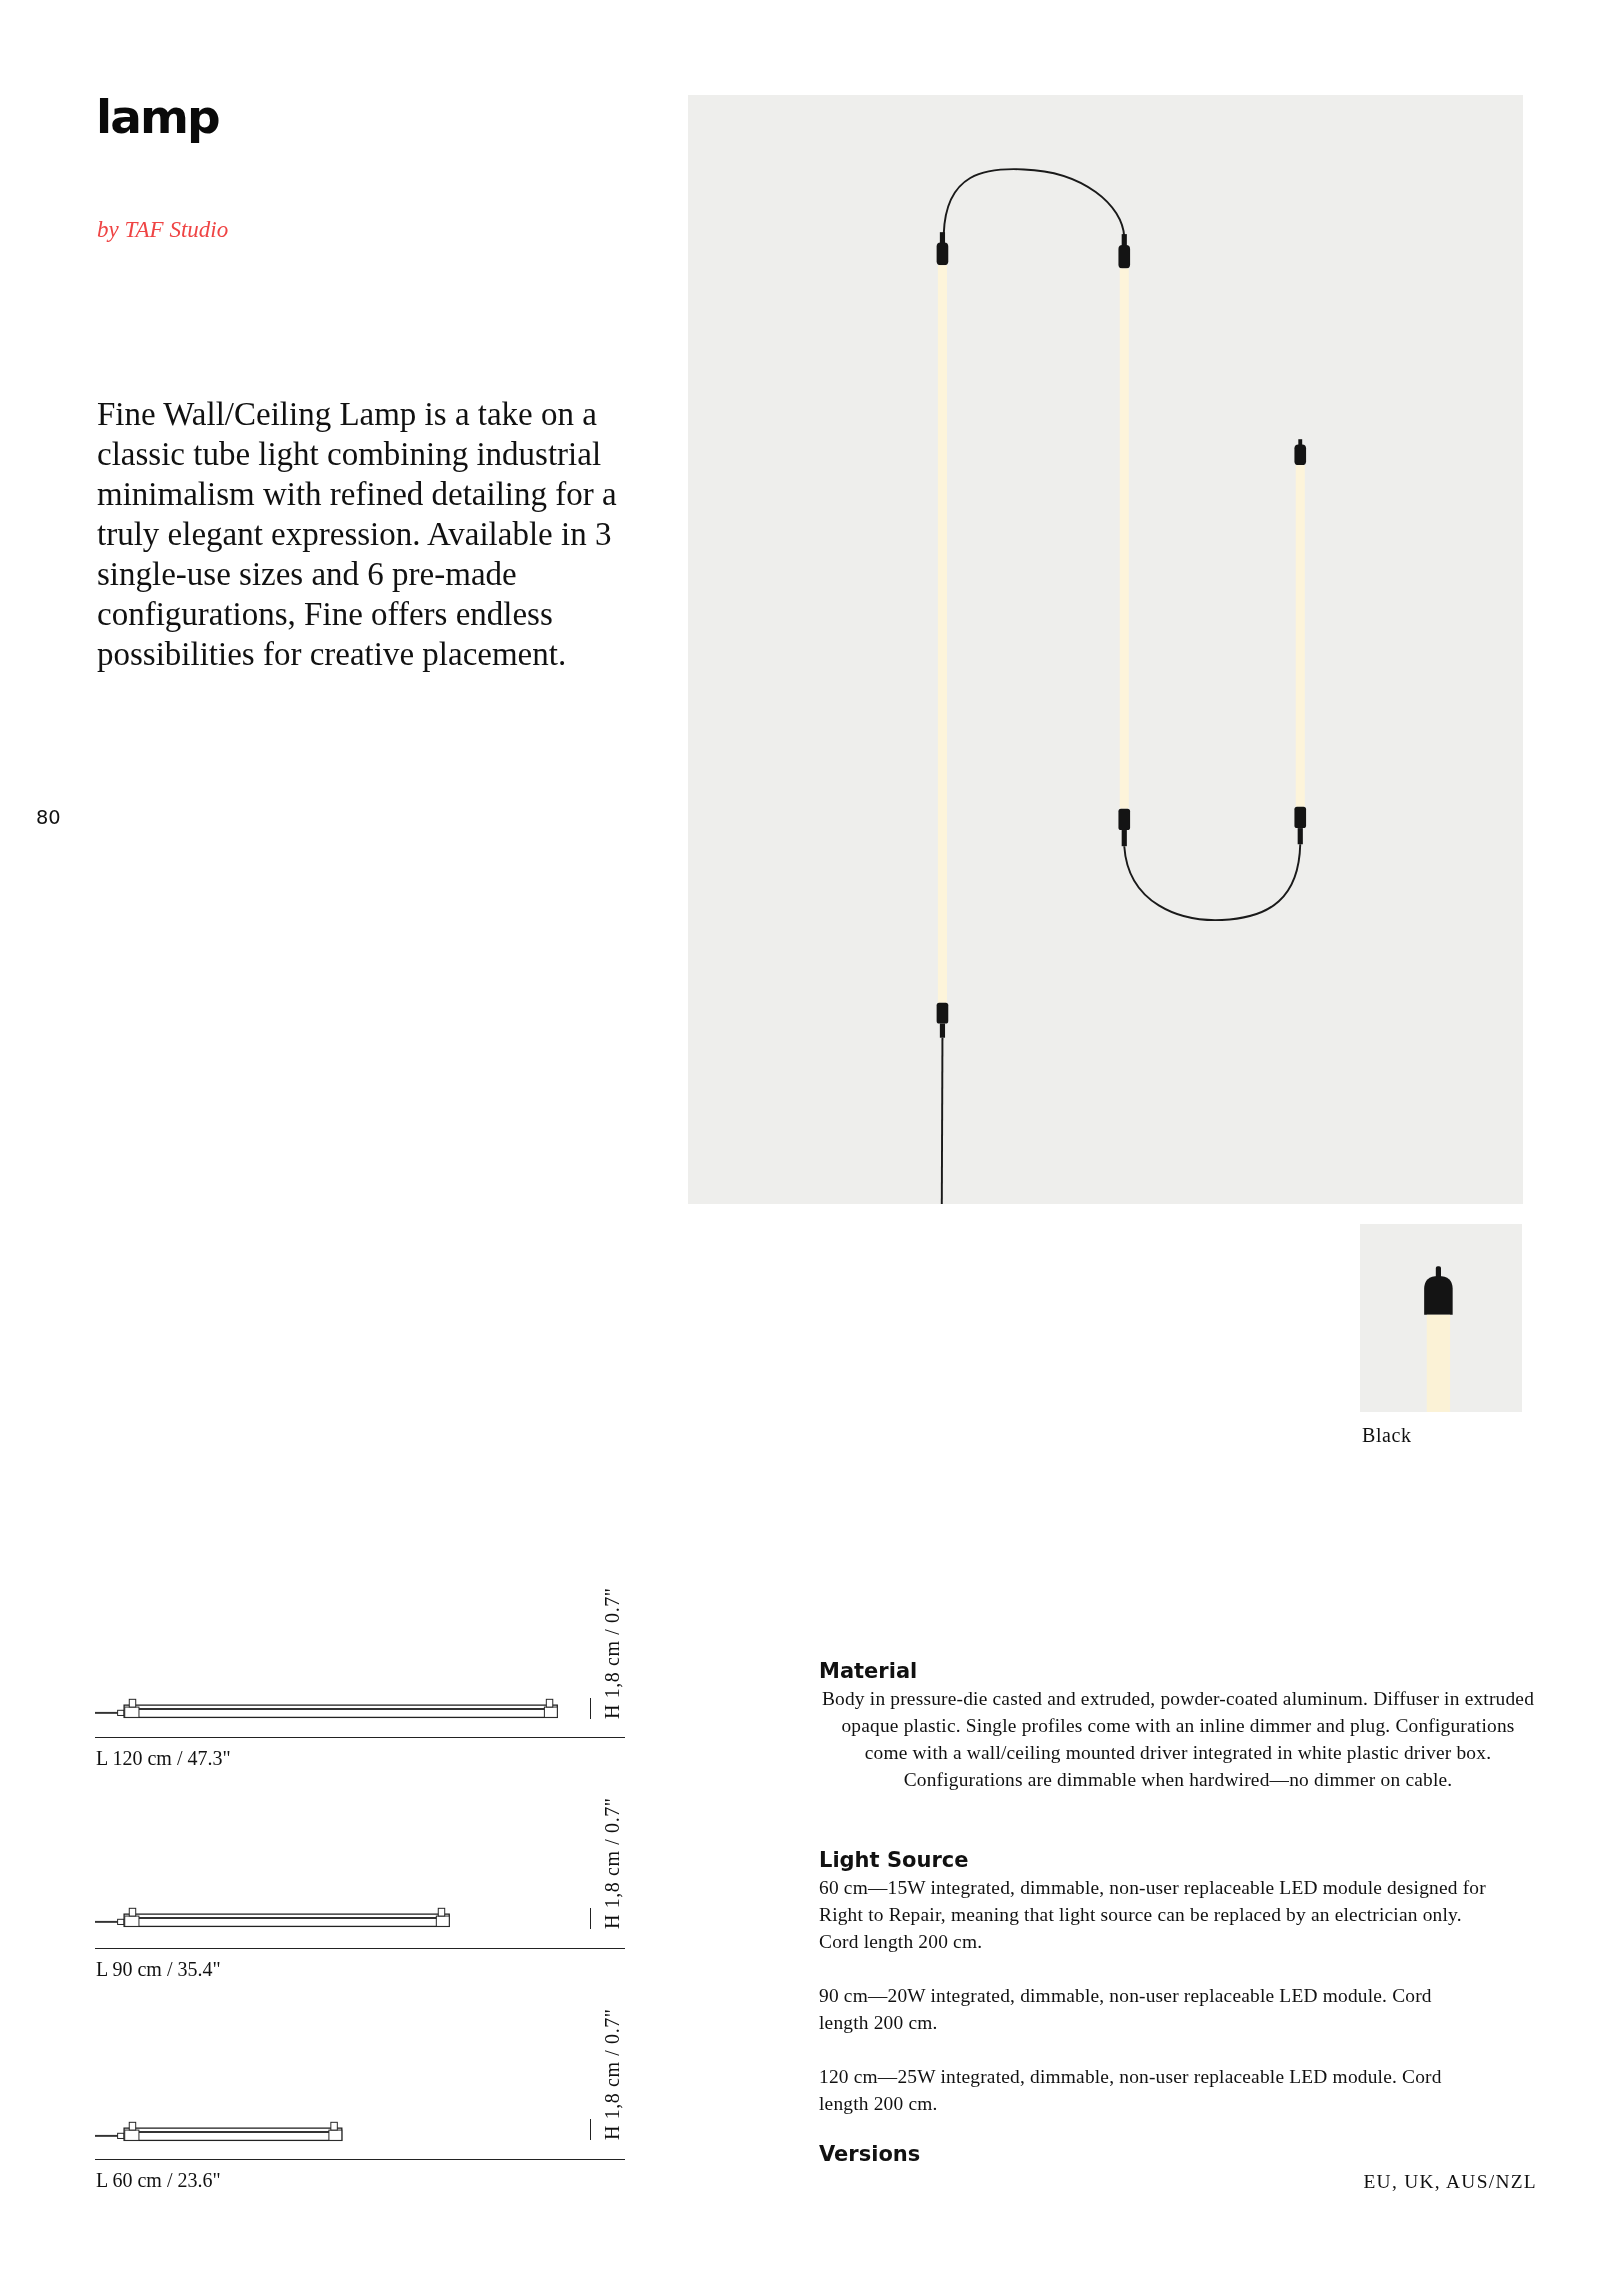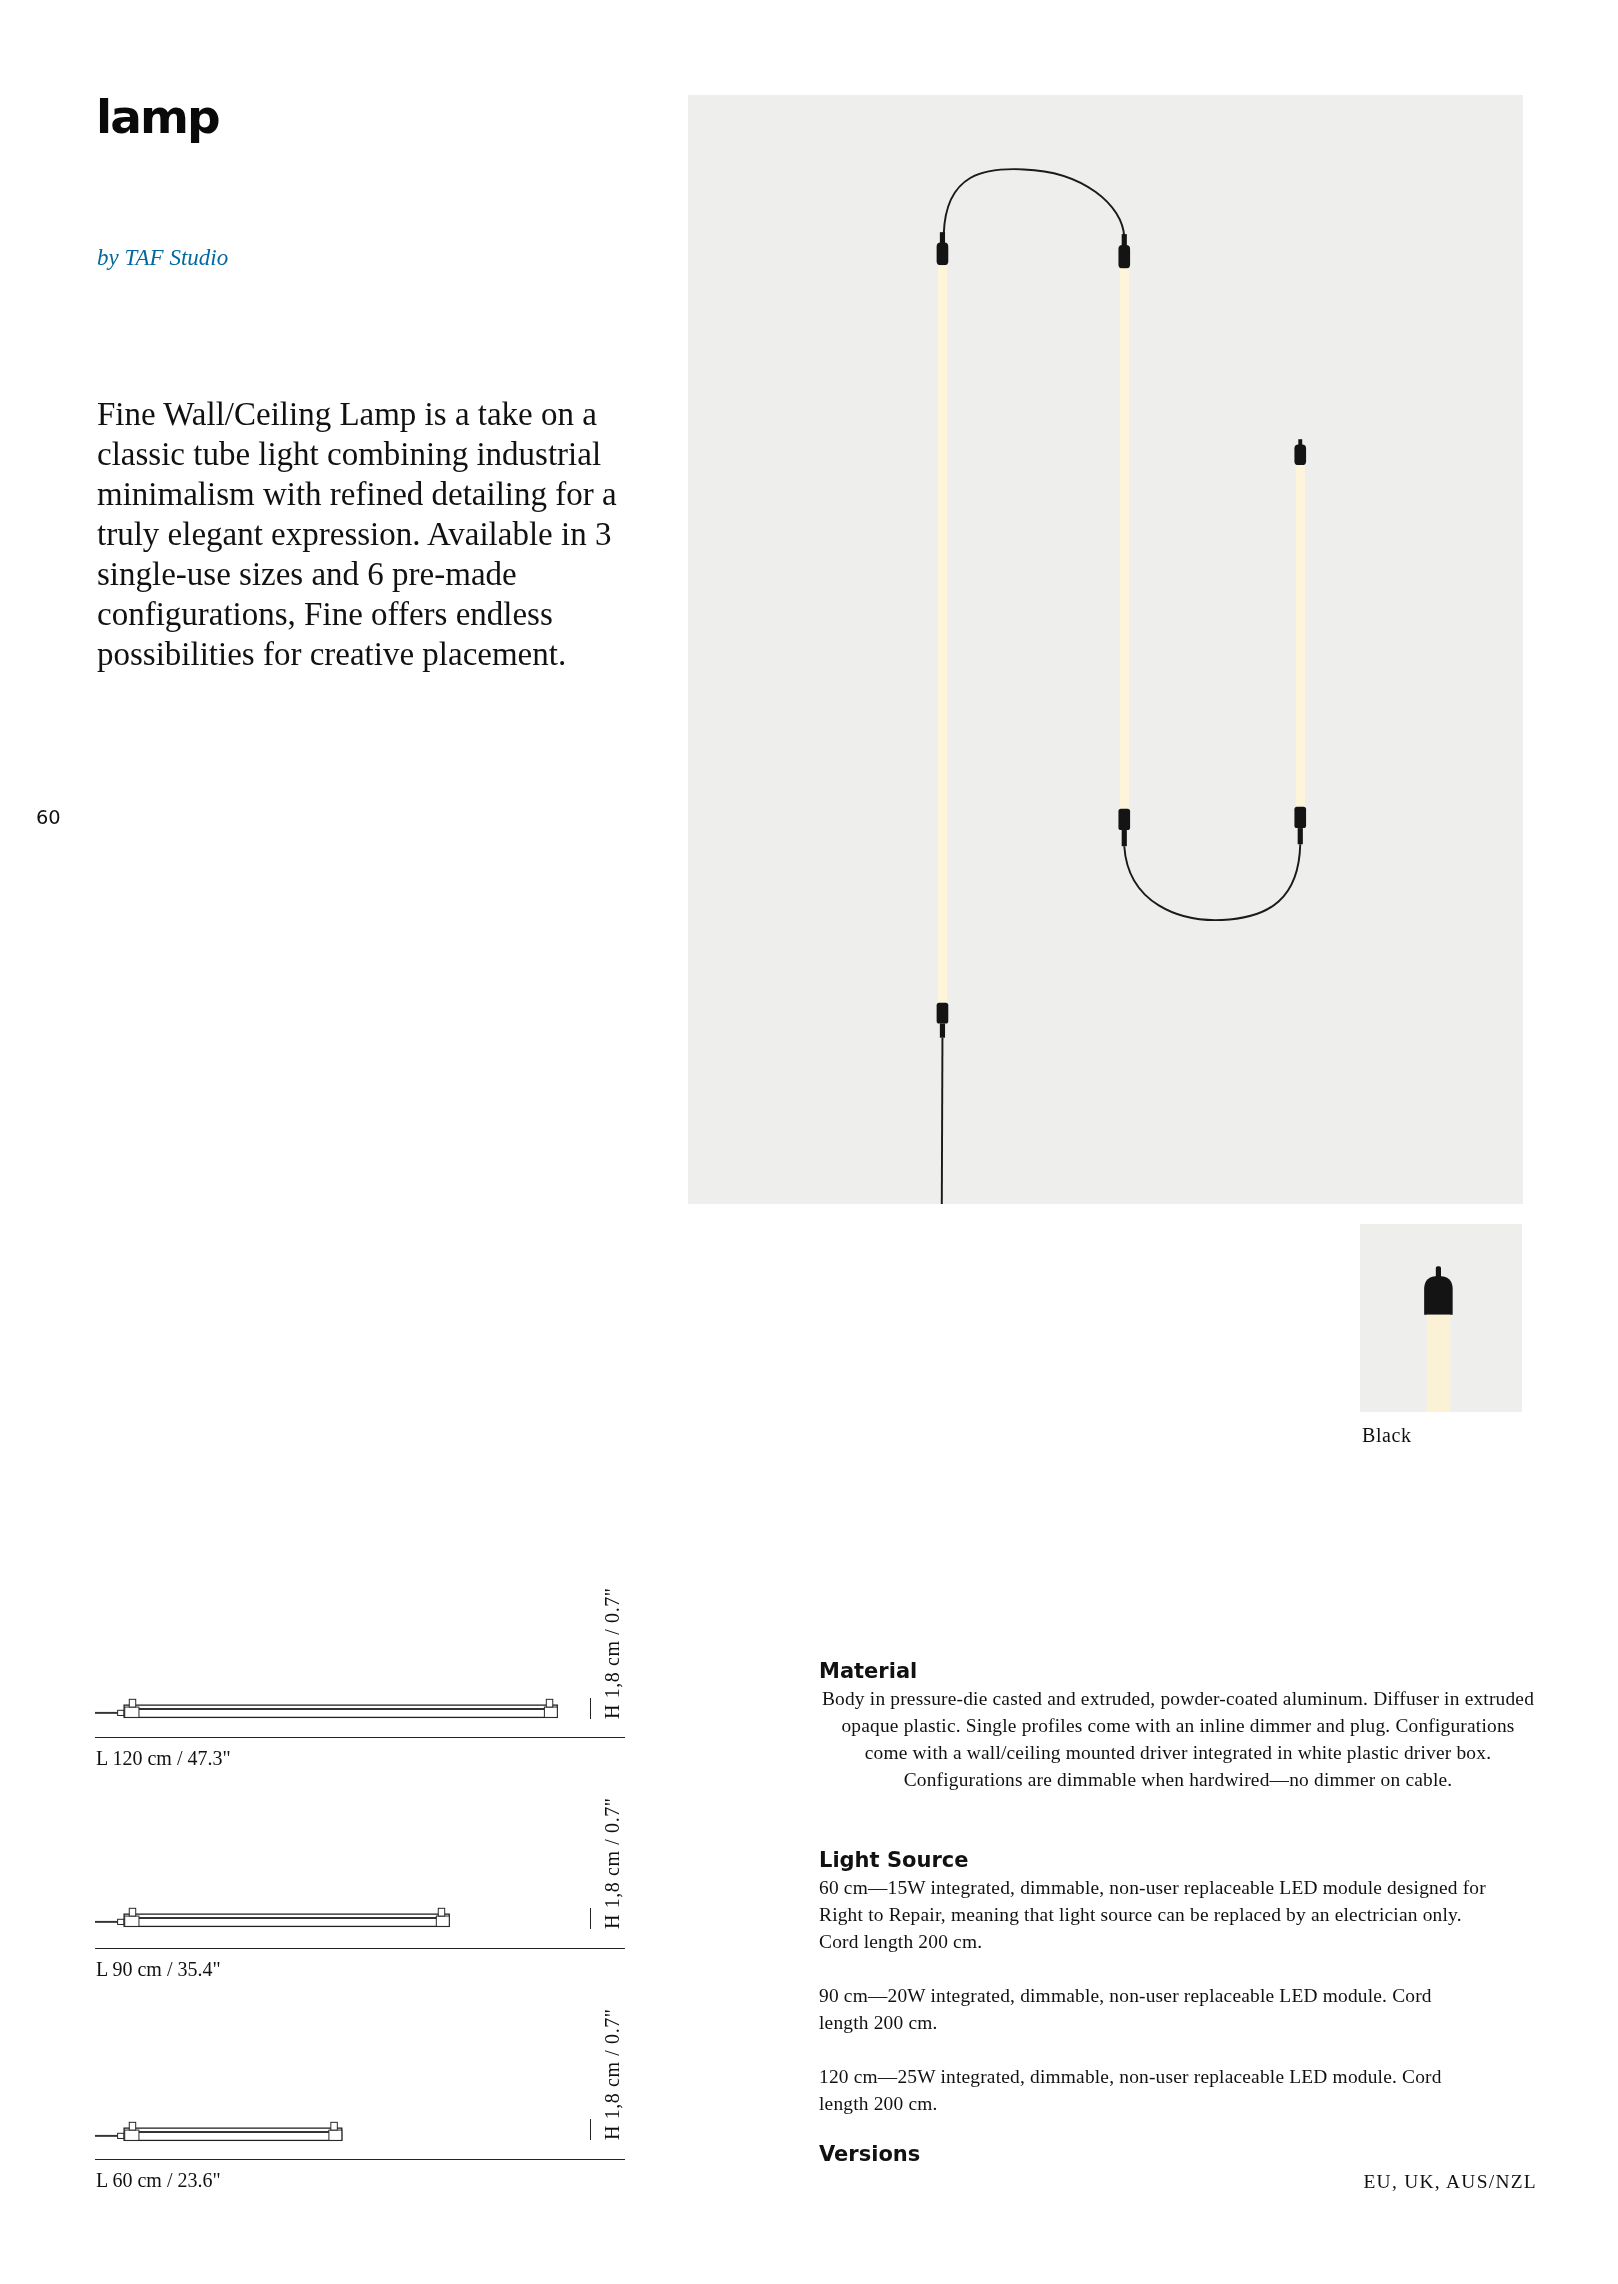--- a/index.html
+++ b/index.html
@@ -6,21 +6,21 @@
   body { width: 1618px; height: 2284px; position: relative; overflow: hidden; color: #111; }
   .abs { position: absolute; }
   .title {
     left: 96px; top: 92px; width: 453px;
     font-family: "DejaVu Sans", sans-serif; font-weight: bold;
     font-size: 47px; line-height: 50px; letter-spacing: -1.9px; color: #0a0a0a;
   }
   .byline {
     left: 97px; top: 217px;
     font-family: "Liberation Serif", serif; font-style: italic;
-    font-size: 23px; color: #0369a1; margin-top: 28px;
+    font-size: 23px; color: #ef4444;
   }
   .desc {
     left: 97px; top: 394px; width: 557px;
     font-family: "Liberation Serif", serif; font-size: 33px; line-height: 40px; color: #111;
   }
   .pagenum {
     left: 36px; top: 806px;
     font-family: "DejaVu Sans", sans-serif; font-size: 19.4px; color: #111;
   }
   .hero {
@@ -56,21 +56,21 @@
 </head>
 <body>
 
 <div class="abs title">
   <div>lamp</div>
 </div>
 <div class="abs byline">by TAF Studio</div>
 
 <div class="abs desc">Fine Wall/Ceiling Lamp is a take on a classic tube light combining industrial minimalism with refined detailing for a truly elegant expression. Available in 3 single-use sizes and 6 pre-made configurations, Fine offers endless possibilities for creative placement.</div>
 
-<div class="abs pagenum">60</div>
+<div class="abs pagenum">80</div>
 
 <div class="abs hero">
   <svg width="835" height="1109" viewBox="0 0 1290 1714" xmlns="http://www.w3.org/2000/svg">
 
     <path d="M395 215 C 398 120, 460 112, 519 115 C 610 118, 672 170, 674 220" fill="none" stroke="#1a1a1a" stroke-width="3"></path>
 
     <rect x="389" y="212" width="8" height="18" fill="#141414"></rect>
     <rect x="384" y="228" width="18" height="35" rx="6" fill="#141414"></rect>
     <rect x="386" y="263" width="14" height="1140" fill="#fdf4da"></rect>
     <rect x="384" y="1403" width="18" height="32" rx="4" fill="#141414"></rect>

